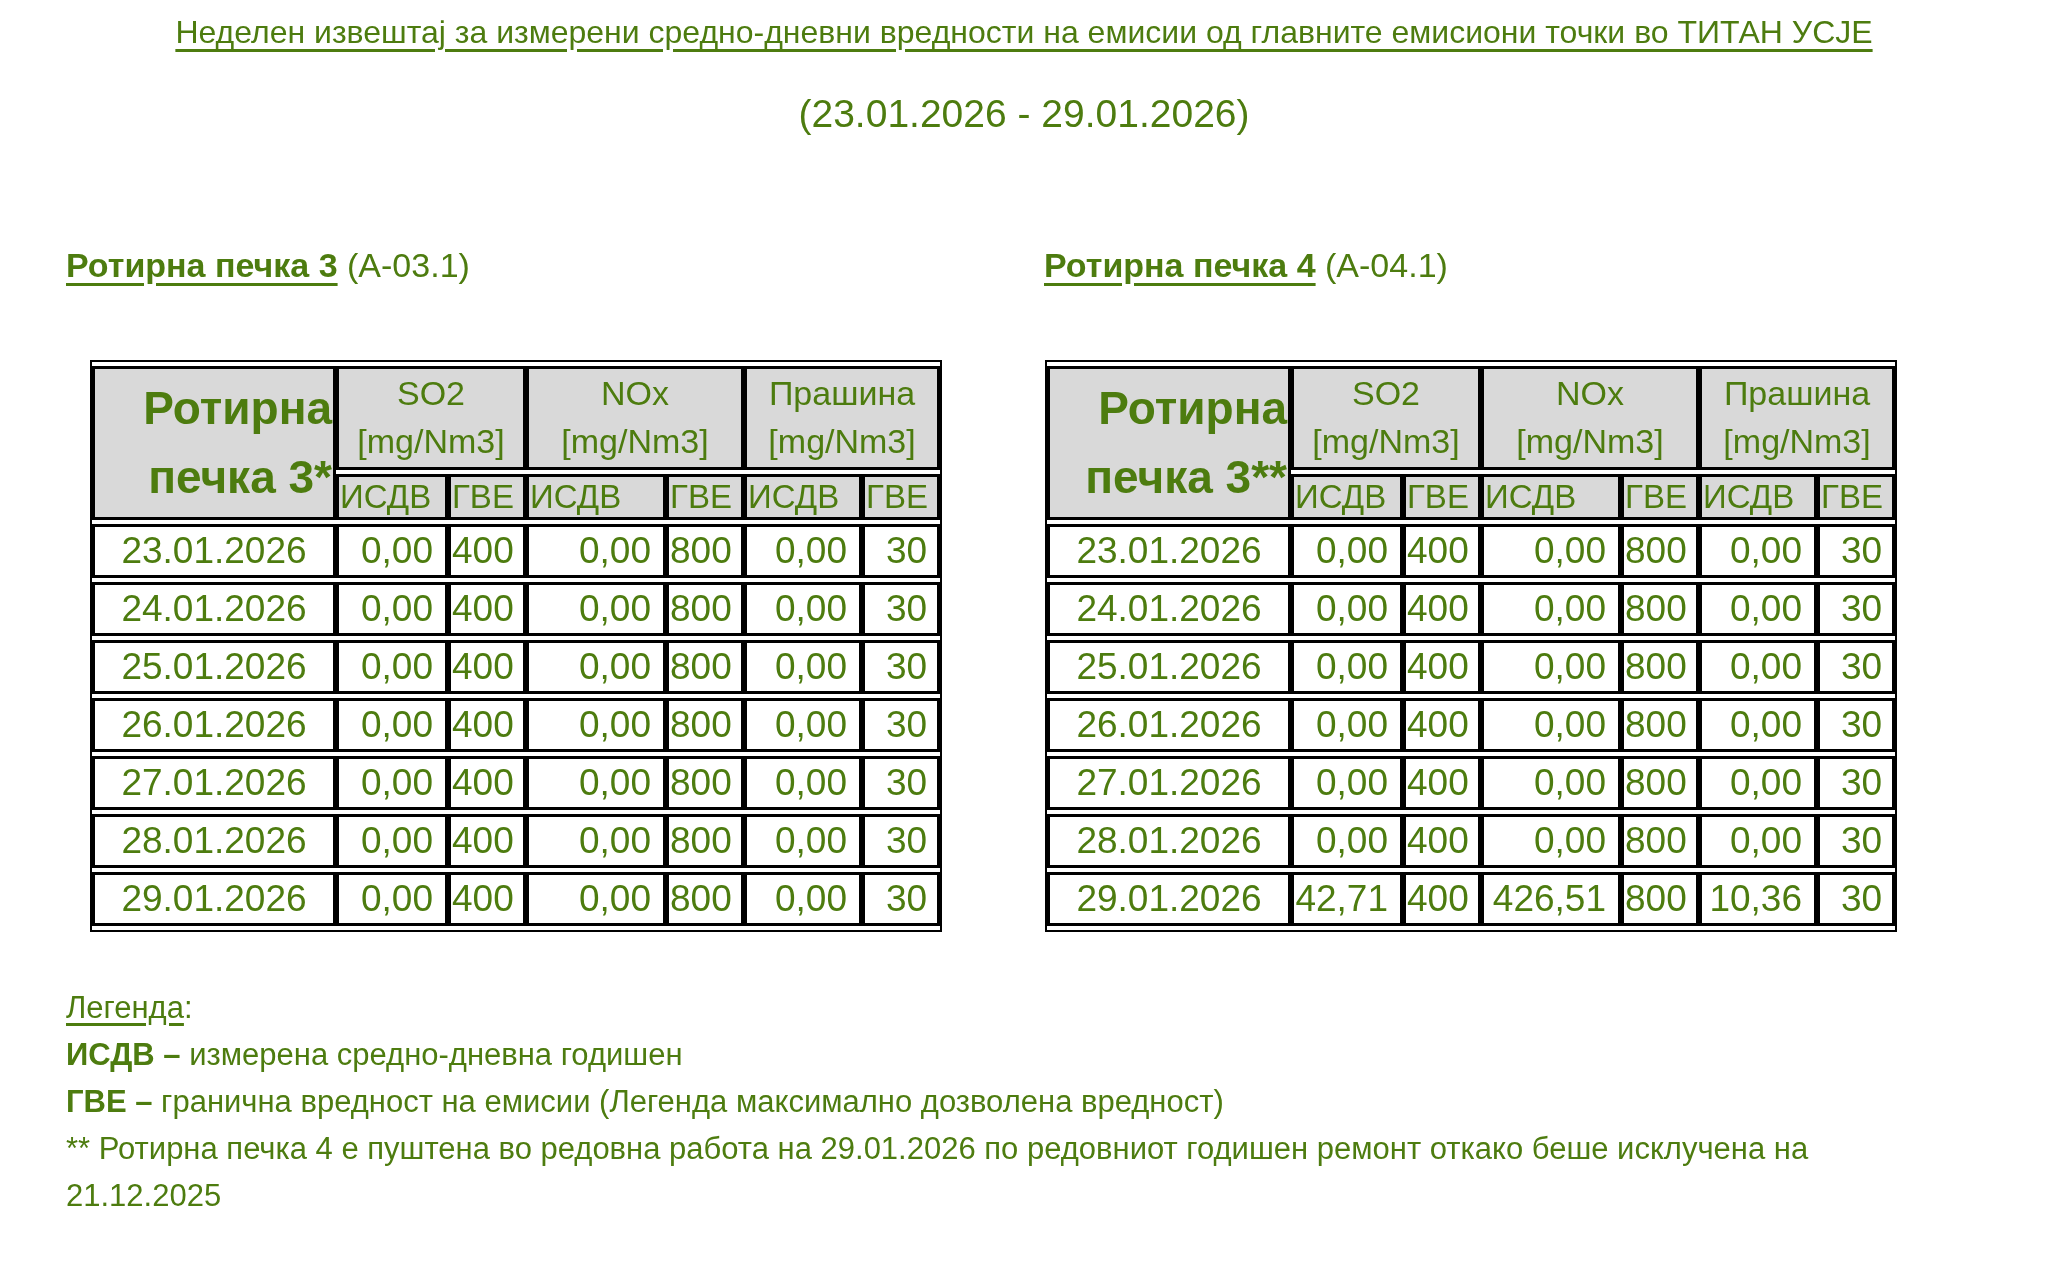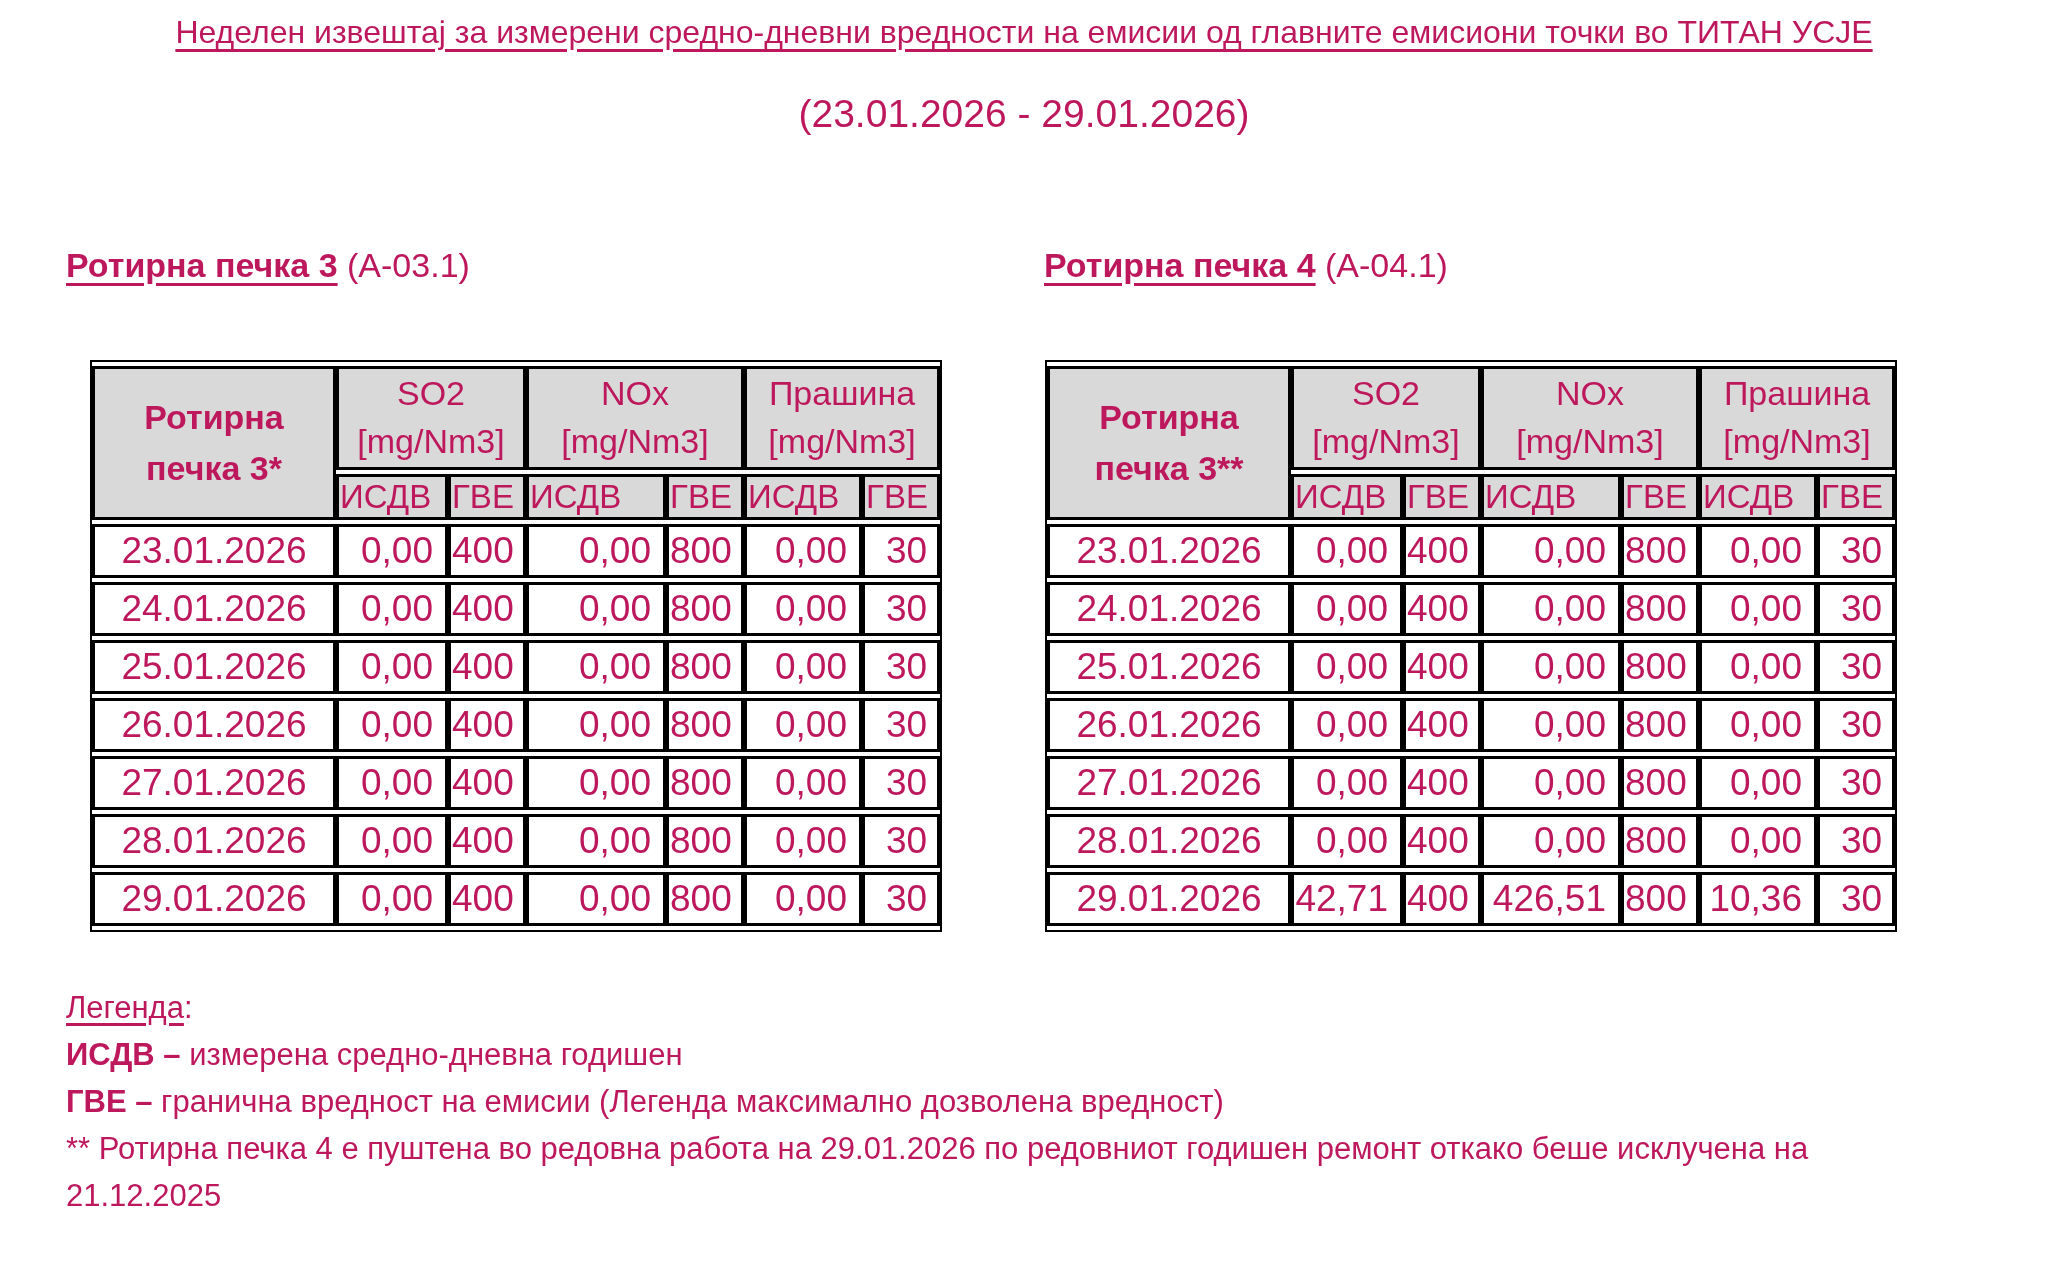--- a/index.html
+++ b/index.html
@@ -1,38 +1,38 @@
 <!DOCTYPE html>
 <html><head>
 <meta charset="utf-8">
 <style>
   html,body{margin:0;padding:0;background:#ffffff;}
   .page{
     position:relative;width:2048px;height:1261px;background:#ffffff;
-    font-family:"Liberation Sans",sans-serif;color:#be185d;overflow:hidden;
+    font-family:"Liberation Sans",sans-serif;color:#4d7c0f;overflow:hidden;
   }
   .title{
     position:absolute;top:14px;left:0;width:100%;text-align:center;
     font-size:32px;text-decoration:underline;text-underline-offset:6px;
   }
   .subtitle{position:absolute;top:92px;left:0;width:100%;text-align:center;font-size:39px;}
   .heading{position:absolute;font-size:34px;white-space:nowrap;}
   .heading .h-main{font-weight:bold;text-decoration:underline;text-underline-offset:6px;}
   .heading .h-code{font-weight:normal;}
   .heading-left{left:66px;top:246px;}
   .heading-right{left:1044px;top:246px;}
   table.emissions{
     position:absolute;top:360px;border-collapse:separate;border-spacing:0 4px;
     border:2px solid #000;table-layout:fixed;width:852px;background:#ffffff;
   }
   .table-left{left:90px;}
   .table-right{left:1045px;}
   table.emissions td{border:3px solid #000;box-sizing:border-box;overflow:hidden;}
   .c-corner{
-    background:#d9d9d9;font-weight:bold;font-size:34px;text-align:center;
+    background:#d9d9d9;font-weight:bold;font-size:46px;text-align:right;
     vertical-align:middle;line-height:1.5;
   }
   .c-poll{
     background:#d9d9d9;height:104px;text-align:center;vertical-align:middle;
     font-size:34px;line-height:1.4;
   }
   .c-sub{
     background:#d9d9d9;height:44px;font-size:33px;
     padding-right:8px;vertical-align:middle;
   }

